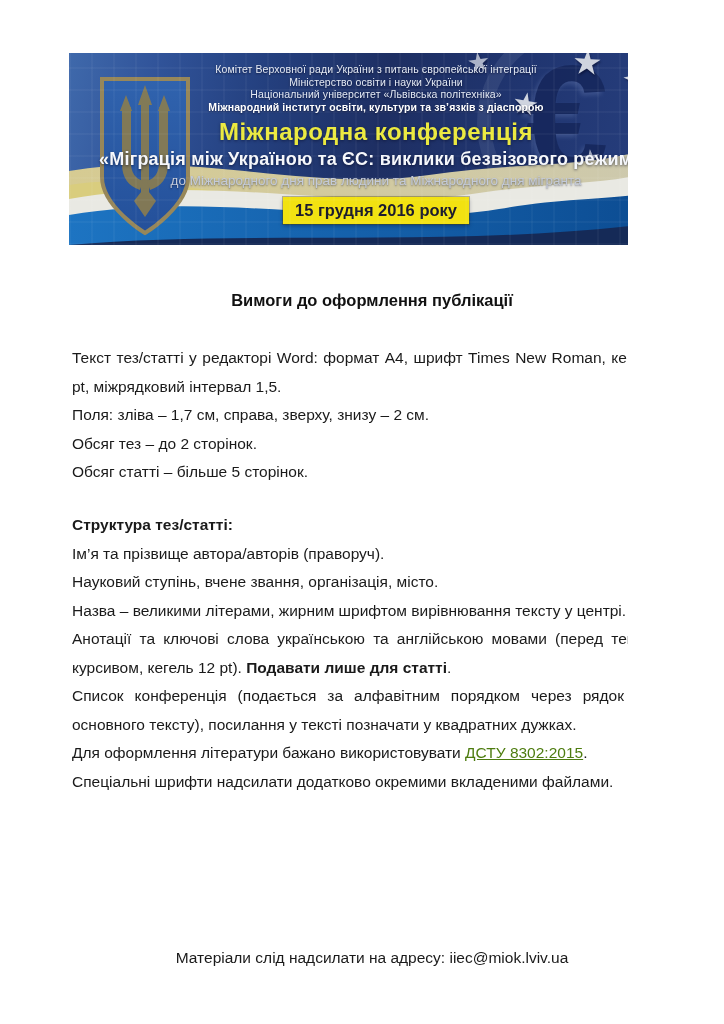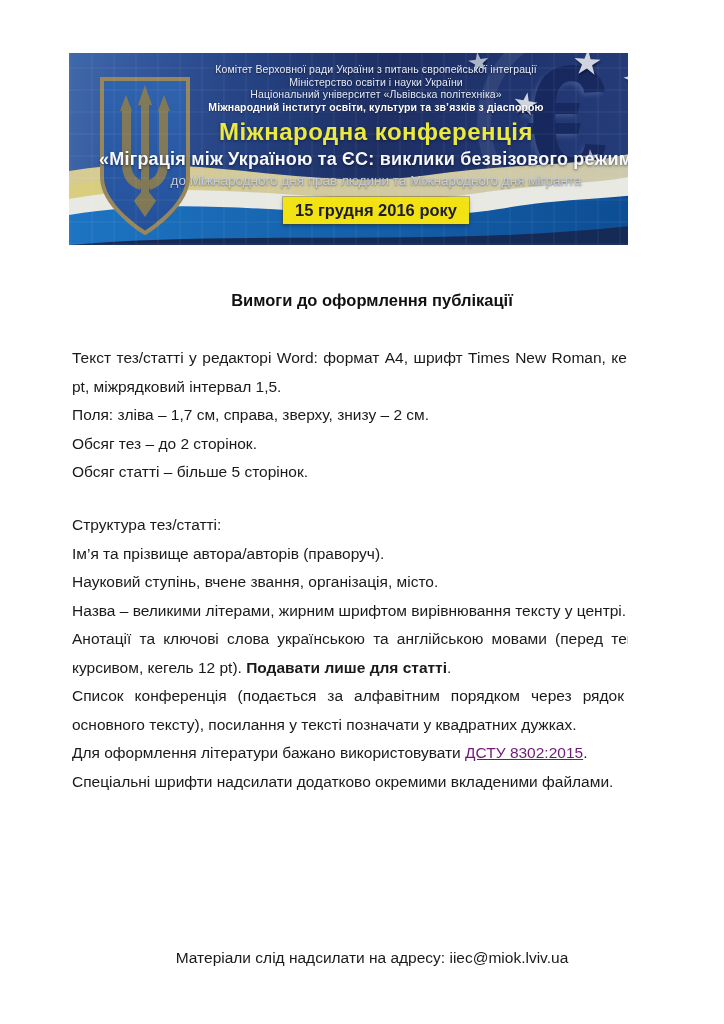--- a/index.html
+++ b/index.html
@@ -61,22 +61,22 @@
   
   .doc-heading{
     position:absolute;left:72px;top:288px;width:600px;margin:0;
     text-align:center;font-size:16.5px;font-weight:bold;line-height:24px;color:#111;
   }
   .text-section{position:absolute;left:72px;width:600px;font-size:15.5px;line-height:28.5px;}
   .sec-format{top:344px;}
   .sec-structure{top:511px;}
   .text-section p{margin:0;text-align:justify;}
   .bold-inline{font-weight:bold;}
-  .sec-heading{font-weight:normal;}
-  a.doc-link{color:#701a75;text-decoration:underline;}
+  .sec-heading{font-weight:bold;}
+  a.doc-link{color:#4d7c0f;text-decoration:underline;}
   .doc-footer{
     position:absolute;left:72px;top:944px;width:600px;text-align:center;
     font-size:15.5px;line-height:28px;margin:0;
   }
 </style>
 </head>
 <body>
 
 <div class="page">
 

